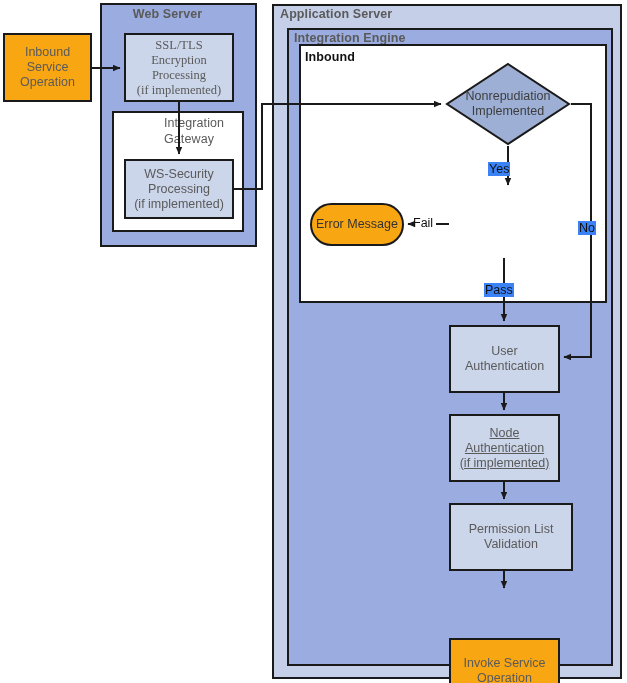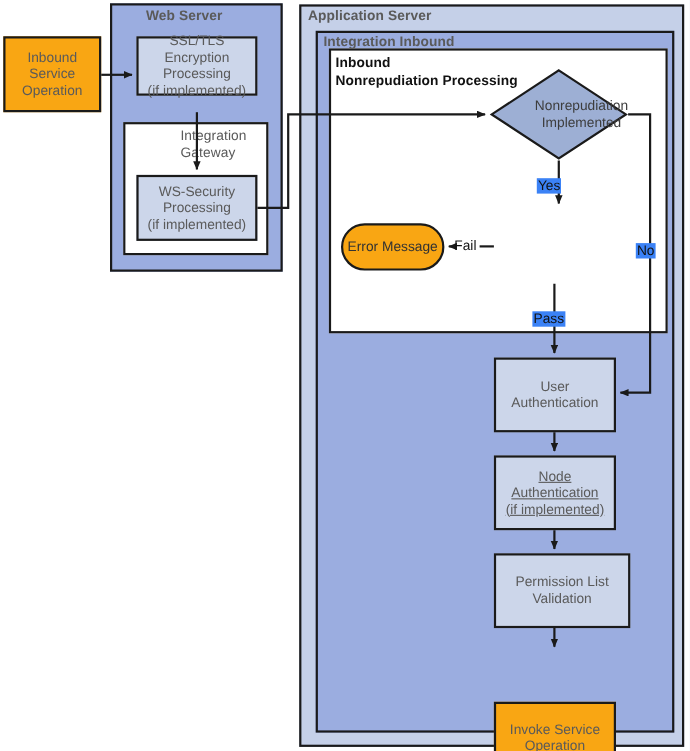--- a/index.html
+++ b/index.html
@@ -25,39 +25,39 @@
         font-size:12.5px;line-height:15px;color:#5a5a5a;}
   .node.process{background:#ccd6ea;}
   .node.orange{background:#f9a613;}
   .node.terminator{background:#f9a613;border-radius:22px;color:#333333;}
   .node .lbl{display:block;padding:0 3px;}
 
   
   .diamond{position:absolute;}
   .diamond svg{position:absolute;left:0;top:0;}
   .diamond .dtext{position:absolute;left:0;top:0;width:100%;height:100%;
-        display:flex;align-items:center;justify-content:flex-end;text-align:center;
+        display:flex;align-items:center;justify-content:center;text-align:center;
         font-size:12.5px;line-height:15px;color:#3d3d3d;}
 
   
   .edges{position:absolute;left:0;top:0;width:627px;height:683px;}
   .edgelbl{position:absolute;font-size:12.5px;color:#111111;
            background:transparent;white-space:nowrap;}
   .edgelbl.boxed{background:#3b82f6;padding:0 1px;}
 </style>
 </head>
 <body>
 
 <div id="stage">
 
   <div class="container webserver" style="left:100px;top:3px;width:157px;height:244px;">
   </div>
   <div class="ctitle center" style="left:100px;top:7px;width:135px;">Web Server</div>
 
-  <div class="node process" style="left:124px;top:33px;width:110px;height:54px;">
+  <div class="node process" style="left:124px;top:33px;width:110px;height:69px;font-family:Liberation Serif, serif;">
     <span class="lbl">
       <span>SSL/TLS</span><br>
       <span>Encryption</span><br>
       <span>Processing</span><br>
       <span>(if implemented)</span>
     </span>
   </div>
 
   <div class="container whitebox" style="left:112px;top:111px;width:132px;height:121px;">
   </div>
@@ -80,26 +80,26 @@
       <span>Operation</span>
     </span>
   </div>
 
   <div class="container appserver" style="left:272px;top:4px;width:350px;height:675px;">
   </div>
   <div class="ctitle" style="left:280px;top:7px;">Application Server</div>
 
   <div class="container intengine" style="left:287px;top:28px;width:326px;height:638px;">
   </div>
-  <div class="ctitle" style="left:294px;top:31px;">Integration Inbound</div>
+  <div class="ctitle" style="left:294px;top:31px;">Integration Engine</div>
 
   <div class="container whitebox" style="left:299px;top:44px;width:308px;height:259px;">
   </div>
   <div class="ctitle dark" style="left:305px;top:49px;line-height:16px;">
-    <span>Inbound</span><br><span>Nonrepudiation Processing</span>
+    <span>Inbound</span><br>
   </div>
 
   <div class="diamond" style="left:445px;top:62px;width:126px;height:84px;">
     <svg width="126" height="84" viewBox="0 0 126 84">
       <polygon points="63,2 124,42 63,82 2,42" fill="#9dafd4" stroke="#1a1a1a" stroke-width="2"></polygon>
     </svg>
     <div class="dtext">
       <span>
         <span>Nonrepudiation</span><br>
         <span>Implemented</span>

